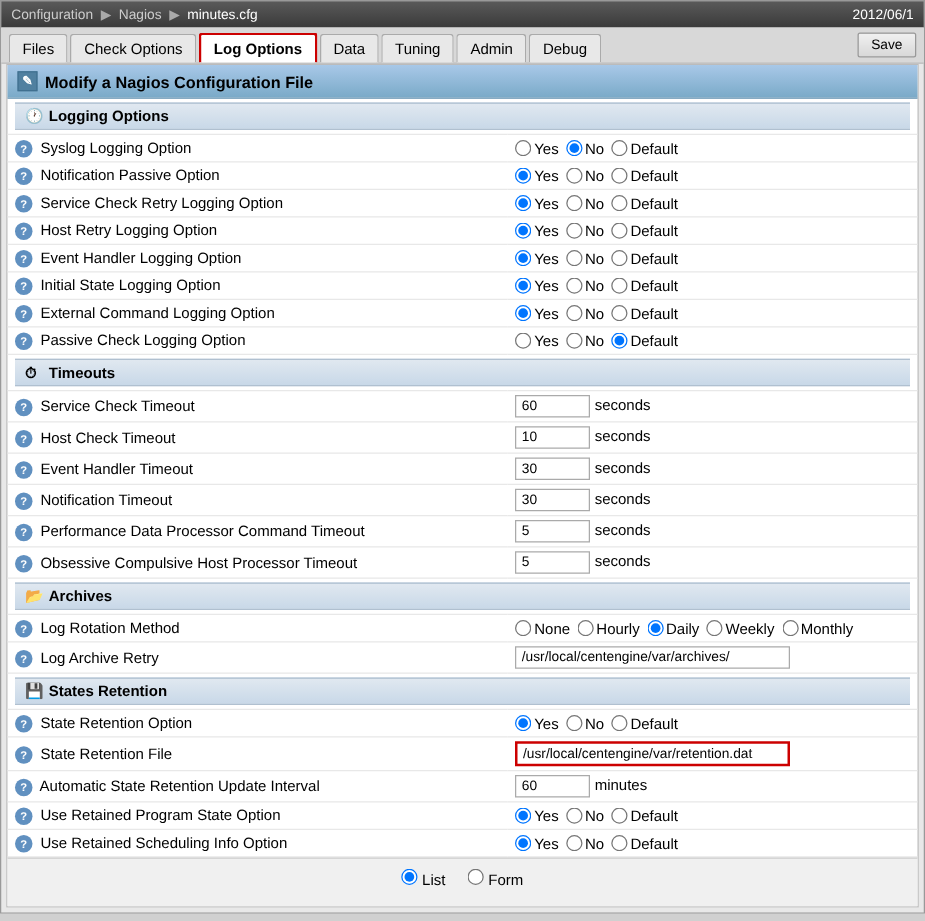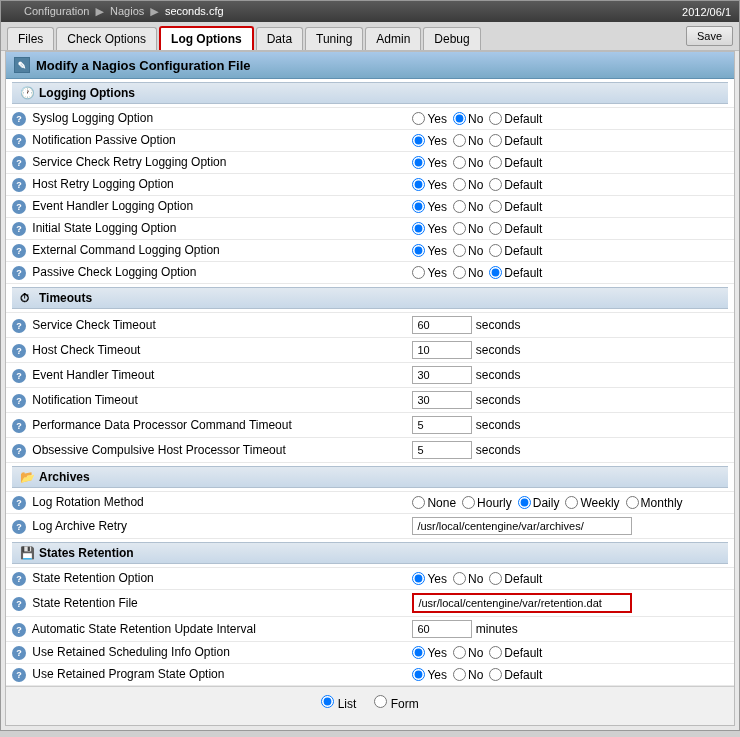--- a/index.html
+++ b/index.html
@@ -149,25 +149,25 @@
       border-radius: 2px;
     }
   </style>
 </head>
 <body>
 
 <div class="window">
 
   <div class="breadcrumb-bar">
     <div>
-      <span style="color:#ccc; cursor:pointer;margin-left:15px;">Configuration</span>
+      <span style="color:#ccc; cursor:pointer;">Configuration</span>
       <span class="breadcrumb-sep">▶</span>
       <span style="color:#ccc; cursor:pointer;">Nagios</span>
       <span class="breadcrumb-sep">▶</span>
-      <span style="color:#fff; cursor:pointer;">seconds.cfg</span>
+      <span style="color:#fff; cursor:pointer;">minutes.cfg</span>
     </div>
     <div>2012/06/1</div>
   </div>
 
   <div class="tab-bar">
     <div class="tab">Files</div>
     <div class="tab">Check Options</div>
     <div class="tab active">Log Options</div>
     <div class="tab">Data</div>
     <div class="tab">Tuning</div>
@@ -460,41 +460,41 @@
         </td>
         <td class="td-value">
           <input type="text" class="narrow" value="60" style="">
           <span>minutes</span>
         </td>
       </tr>
 
       <tr>
         <td class="td-label">
           <span class="help-icon">?</span>
+          <span>Use Retained Program State Option</span>
+        </td>
+        <td class="td-value">
+          <div class="radio-group">
+            <label><input type="radio" name="ret_prog_state" value="yes" checked="" style=""> Yes</label>
+            <label><input type="radio" name="ret_prog_state" value="no" style=""> No</label>
+            <label><input type="radio" name="ret_prog_state" value="default" style=""> Default</label>
+          </div>
+        </td>
+      </tr>
+
+      <tr>
+        <td class="td-label">
+          <span class="help-icon">?</span>
           <span>Use Retained Scheduling Info Option</span>
         </td>
         <td class="td-value">
           <div class="radio-group">
             <label><input type="radio" name="ret_sched" value="yes" checked="" style=""> Yes</label>
             <label><input type="radio" name="ret_sched" value="no" style=""> No</label>
             <label><input type="radio" name="ret_sched" value="default" style=""> Default</label>
-          </div>
-        </td>
-      </tr>
-
-      <tr>
-        <td class="td-label">
-          <span class="help-icon">?</span>
-          <span>Use Retained Program State Option</span>
-        </td>
-        <td class="td-value">
-          <div class="radio-group">
-            <label><input type="radio" name="ret_prog_state" value="yes" checked="" style=""> Yes</label>
-            <label><input type="radio" name="ret_prog_state" value="no" style=""> No</label>
-            <label><input type="radio" name="ret_prog_state" value="default" style=""> Default</label>
           </div>
         </td>
       </tr>
 
     </tbody>
       </table>
 
     <div class="footer-area">
       <div class="footer-row">
         <label><input type="radio" name="view_mode" value="list" checked="" style=""> <span>List</span></label>

